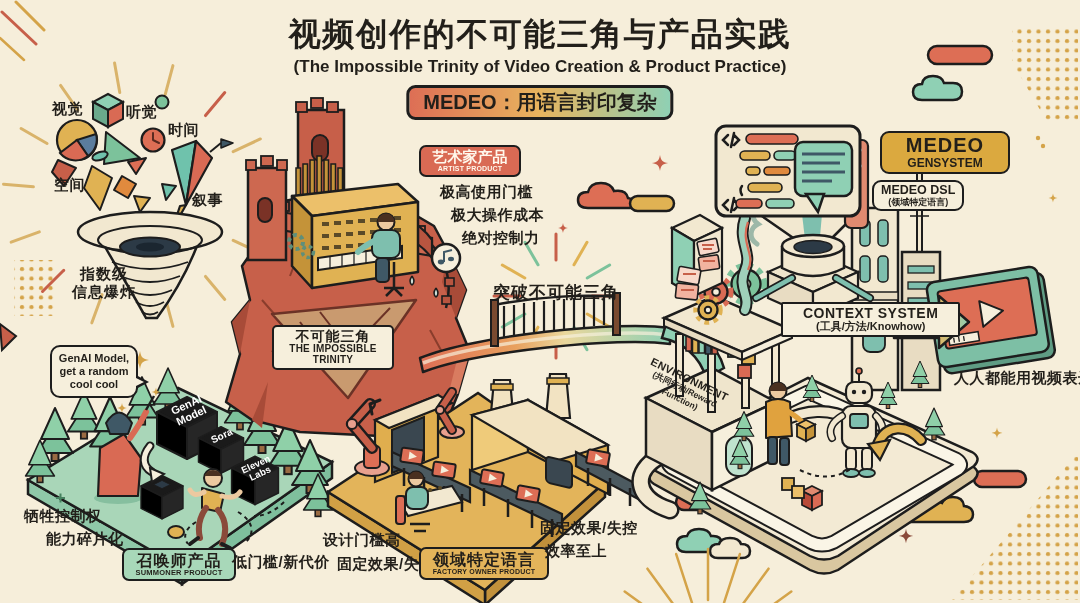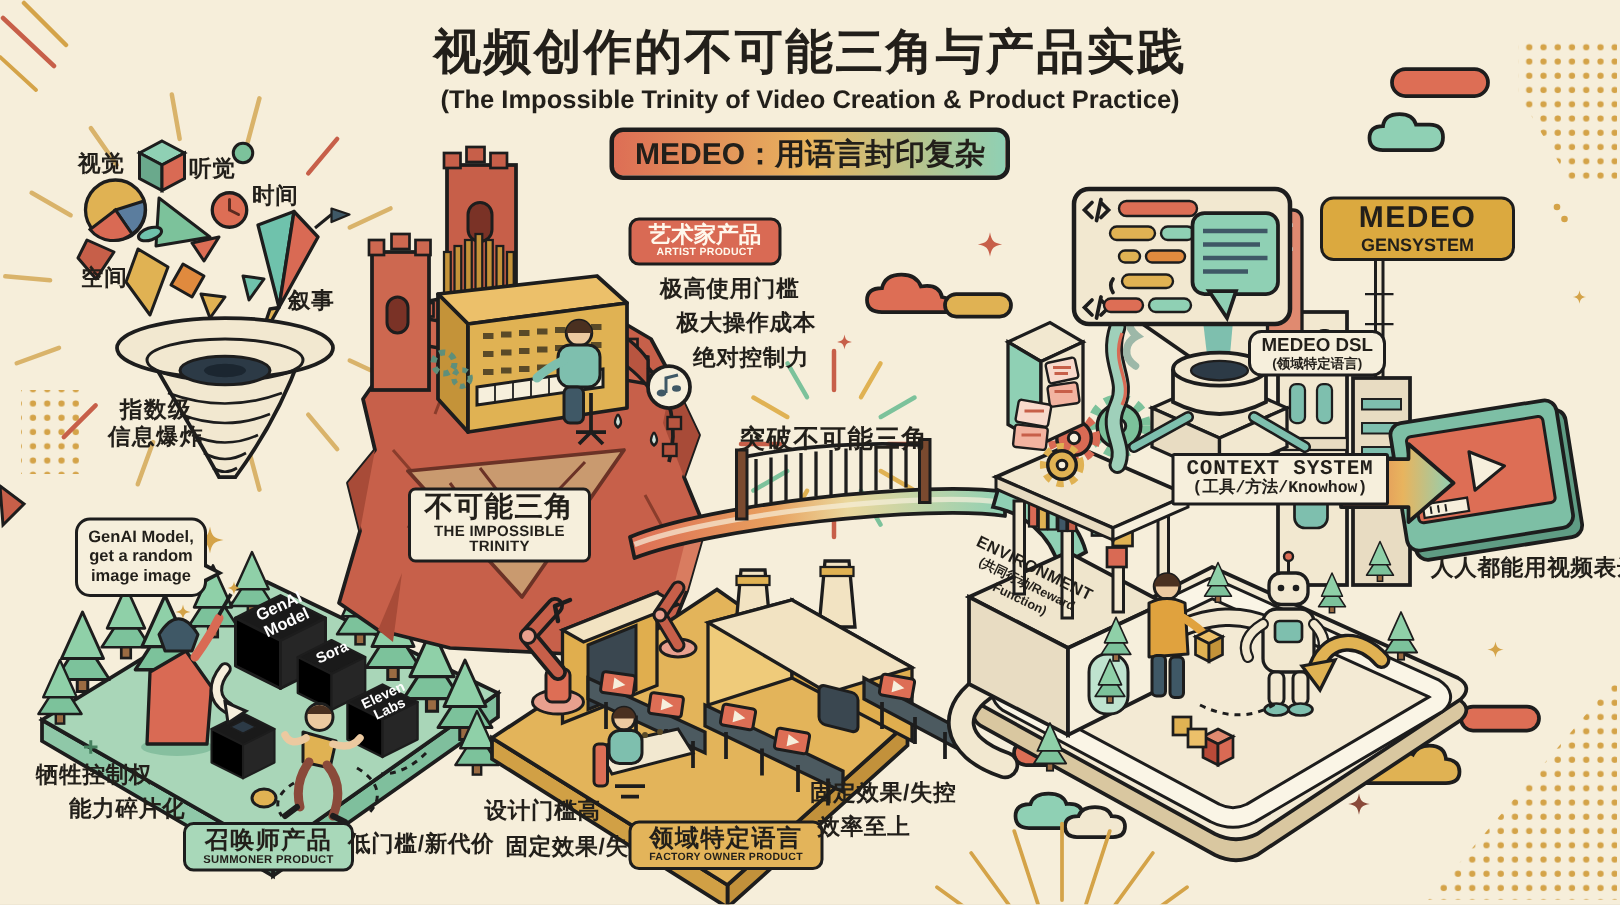--- a/index.html
+++ b/index.html
@@ -15,40 +15,40 @@
       font-size:32px;font-weight:900;letter-spacing:1.5px;white-space:nowrap;}
   #page-subtitle{position:absolute;left:540px;top:57px;transform:translateX(-50%);
       font-size:17px;font-weight:800;white-space:nowrap;}
   #medeo-seal{position:absolute;left:540px;top:85px;transform:translateX(-50%);
       background:linear-gradient(90deg,#dd6e55 0%,#e8b45e 50%,#8fd0b4 100%);
       border:3px solid #1d1d1d;border-radius:9px;padding:1px 14px;
       font-size:20px;font-weight:900;white-space:nowrap;}
   #artist-badge{left:419px;top:145px;background:#d96a54;color:#fff8ec;width:86px;padding:2px 6px;}
   #artist-badge .cn{font-size:15px;}#artist-badge .en{font-size:7px;}
   #trinity-box{left:272px;top:325px;width:108px;border-radius:5px;}
-  #trinity-box .cn{font-size:19px;letter-spacing:1px;}#trinity-box .en{font-size:10px;}
+  #trinity-box .cn{font-size:14px;letter-spacing:1px;}#trinity-box .en{font-size:10px;}
   #breakthrough{left:556px;top:281px;transform:translateX(-50%);font-size:17px;font-weight:900;letter-spacing:1px;}
   #genai-bubble{position:absolute;left:50px;top:345px;width:78px;background:#f6efdc;
       border:2.5px solid #1d1d1d;border-radius:10px;font-size:11px;line-height:13px;
       font-weight:800;text-align:center;padding:5px 3px;}
   #genai-bubble::after{content:"";position:absolute;right:-13px;top:28px;width:0;height:0;
       border-top:7px solid transparent;border-bottom:7px solid transparent;border-left:13px solid #1d1d1d;}
   #genai-bubble::before{content:"";position:absolute;right:-8px;top:30px;width:0;height:0;z-index:2;
       border-top:5px solid transparent;border-bottom:5px solid transparent;border-left:10px solid #f6efdc;}
   #summoner-badge{left:122px;top:548px;background:#a8d8b9;width:100px;}
   #summoner-badge .cn{font-size:16px;letter-spacing:1px;}#summoner-badge .en{font-size:7.5px;}
   #factory-badge{left:419px;top:547px;background:#e3b45a;width:116px;}
   #factory-badge .cn{font-size:16px;letter-spacing:1px;}#factory-badge .en{font-size:7px;}
   #gensystem-badge{left:880px;top:131px;background:#dba93f;width:116px;border-radius:9px;}
   #gensystem-badge .l1{font-size:20px;font-weight:900;letter-spacing:1px;display:block;}
   #gensystem-badge .l2{font-size:12px;font-weight:800;display:block;}
-  #dsl-box{left:832px;top:180px;border-radius:9px;border-width:2px;padding:2px 7px;margin-top:40px;}
+  #dsl-box{left:872px;top:180px;border-radius:9px;border-width:2px;padding:2px 7px;}
   #dsl-box .l1{font-size:12.5px;font-weight:800;display:block;}
   #dsl-box .l2{font-size:9px;font-weight:700;display:block;}
-  #context-box{left:781px;top:302px;border-radius:2px;border-width:2.5px;padding:2px 8px;font-family:Liberation Mono, monospace;}
+  #context-box{left:781px;top:302px;border-radius:2px;border-width:2.5px;padding:2px 20px;}
   #context-box .l1{font-size:14px;font-weight:900;display:block;letter-spacing:.5px;}
   #context-box .l2{font-size:11px;font-weight:700;display:block;}
   #environment-label{position:absolute;left:645px;top:352px;width:104px;transform:rotate(26deg);
       transform-origin:left top;text-align:center;line-height:11px;}
   #environment-label .l1{font-size:11px;font-weight:900;display:block;letter-spacing:.3px;}
   #environment-label .l2,#environment-label .l3{font-size:8.5px;font-weight:700;display:block;}
   .cubelbl{position:absolute;color:#fff;font-weight:800;text-align:center;transform:rotate(-25deg);line-height:1.05;}
   #cube-genai{left:163px;top:399px;width:52px;font-size:11px;}
   #cube-sora{left:204px;top:431px;width:36px;font-size:10px;}
   #cube-eleven{left:236px;top:459px;width:44px;font-size:9.5px;}
@@ -654,21 +654,21 @@
 
 <div class="badge" id="trinity-box">
   <span class="cn">不可能三角</span>
   <span class="en">THE IMPOSSIBLE TRINITY</span>
 </div>
 <div class="lbl" id="breakthrough">突破不可能三角</div>
 
 <div id="genai-bubble">
   <span style="display:block;">GenAI Model,</span>
   <span style="display:block;">get a random</span>
-  <span style="display:block;">image image</span>
+  <span style="display:block;">cool cool</span>
 </div>
 <div class="cubelbl" id="cube-genai">GenAI Model</div>
 <div class="cubelbl" id="cube-sora">Sora</div>
 <div class="cubelbl" id="cube-eleven">Eleven Labs</div>
 <div class="lbl" style="left:24px;top:507px;">牺牲控制权</div>
 <div class="lbl" style="left:46px;top:530px;">能力碎片化</div>
 <div class="badge" id="summoner-badge">
   <span class="cn">召唤师产品</span>
   <span class="en">SUMMONER PRODUCT</span>
 </div>

